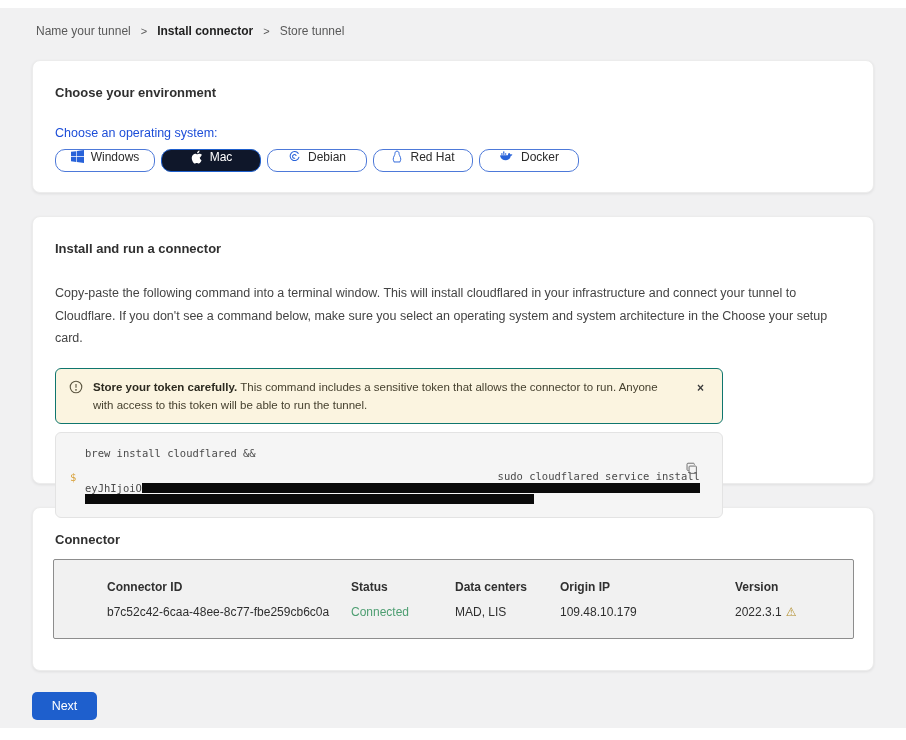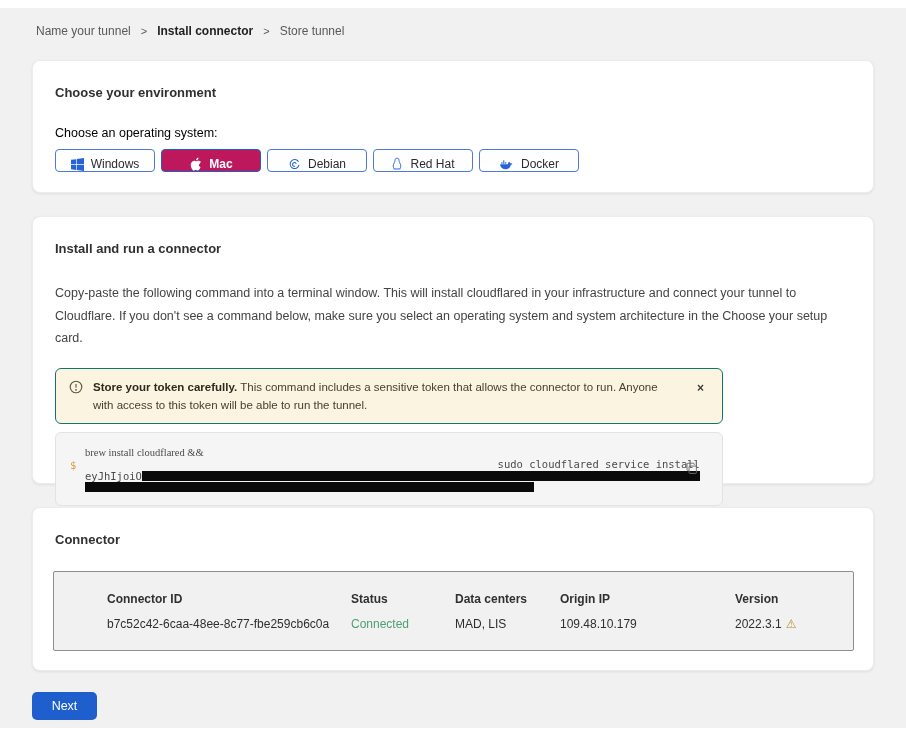--- a/index.html
+++ b/index.html
@@ -10,51 +10,51 @@
   
   .breadcrumb { display:flex; align-items:center; gap:10px; font-size:12px; color:#595959; padding-left:4px; margin-bottom:22px; }
   .breadcrumb .crumb.active { color:#1f1f1f; font-weight:700; }
   .breadcrumb .sep { color:#595959; font-size:11px; }
 
   
   .card { background:#ffffff; border-radius:8px; box-shadow:0 1px 3px rgba(0,0,0,0.08); border:1px solid #ececec; padding:24px 22px; margin-bottom:23px; }
   .card-title { font-size:13px; font-weight:700; color:#303030; }
 
   
-  .os-label { font-size:12.5px; color:#000000; margin-top:26px; margin-bottom:9px; }
+  .os-label { font-size:12.5px; color:#1d4ed8; margin-top:26px; margin-bottom:9px; }
   .os-row { display:flex; gap:6px; }
-  .os-btn { display:flex; align-items:flex-end; justify-content:center; gap:7px; width:100px; height:23px;
-            background:#ffffff; border:1px solid #4d79d9; border-radius:4px; font-size:12px; color:#2b2b2b; cursor:pointer; }
+  .os-btn { display:flex; align-items:flex-start; justify-content:center; gap:7px; width:100px; height:23px;
+            background:#ffffff; border:1px solid #4d79d9; border-radius:10px; font-size:12px; color:#2b2b2b; cursor:pointer; }
   .os-btn .oicon { display:flex; align-items:center; }
   .os-btn .oicon svg { display:block; }
-  .os-btn.selected { background:#be185d; border-color:#1e5fcd; color:#ffffff;font-weight:bold; }
+  .os-btn.selected { background:#0f172a; border-color:#1e5fcd; color:#ffffff; }
 
   
   .desc { font-size:12.5px; color:#444444; line-height:1.8; margin-top:26px; max-width:800px; }
   .banner { display:flex; align-items:flex-start; gap:10px; width:668px; background:#fbf4e0; border:1px solid #0f766e;
             border-radius:6px; padding:9px 12px 9px 13px; margin-top:18px; }
   .banner .alert-ic { flex:0 0 auto; margin-top:2px; }
   .banner .btext { font-size:11.5px; line-height:1.6; color:#46412f; flex:1; }
   .banner .btext b { color:#2c2a20; }
   .banner .close-x { flex:0 0 auto; font-size:12px; font-weight:700; color:#3c3c3c; cursor:pointer; padding:4px 6px; line-height:1; }
 
   .codeblock { position:relative; width:668px; background:#f5f5f5; border:1px solid #e3e3e3; border-radius:6px;
                margin-top:8px; padding:14px 40px 12px 14px; font-family:"DejaVu Sans Mono", monospace; font-size:10.5px; color:#4a4a4a; }
-  .codeblock .line1 { padding-left:15px; margin-bottom:1px;font-family:Liberation Serif, serif; }
+  .codeblock .line1 { padding-left:15px; margin-bottom:12px; }
   .codeblock .cmdgroup { display:flex; }
   .codeblock .prompt { color:#d9a441; width:15px; flex:0 0 auto; }
   .codeblock .cmdlines { flex:1; line-height:11.5px;text-align:right; }
   .redact-row { display:flex; align-items:center; height:11px; }
   .redact-bar { background:#0a0a0a; height:10px; display:inline-block; }
   .bar1 { width:558px; }
   .bar2 { width:449px; }
   .copy-btn { position:absolute; right:24px; top:29px; cursor:pointer; }
 
   
-  .conn-table { width:801px; margin-top:24px; margin-left:-2px; background:#f1f1f1; border:1px solid #8d8d8d; border-radius:2px;
+  .conn-table { width:801px; margin-top:12px; margin-left:-2px; background:#f1f1f1; border:1px solid #8d8d8d; border-radius:2px;
                 padding:20px 0 19px 53px; }
   .t-row { display:flex; font-size:12px; }
   .t-row.head { font-weight:700; color:#303030; margin-bottom:11px; }
   .t-row.vals { color:#2e2e2e; }
   .c1 { width:244px; } .c2 { width:104px; } .c3 { width:105px; } .c4 { width:175px; } .c5 { flex:1; }
   .status-connected { color:#4d9e71; }
   .warn-tri { color:#b08b27; font-size:12px; margin-left:4px; }
 
   
   .next-btn { display:inline-flex; align-items:center; justify-content:center; width:65px; height:28px; background:#1e5fcd;

